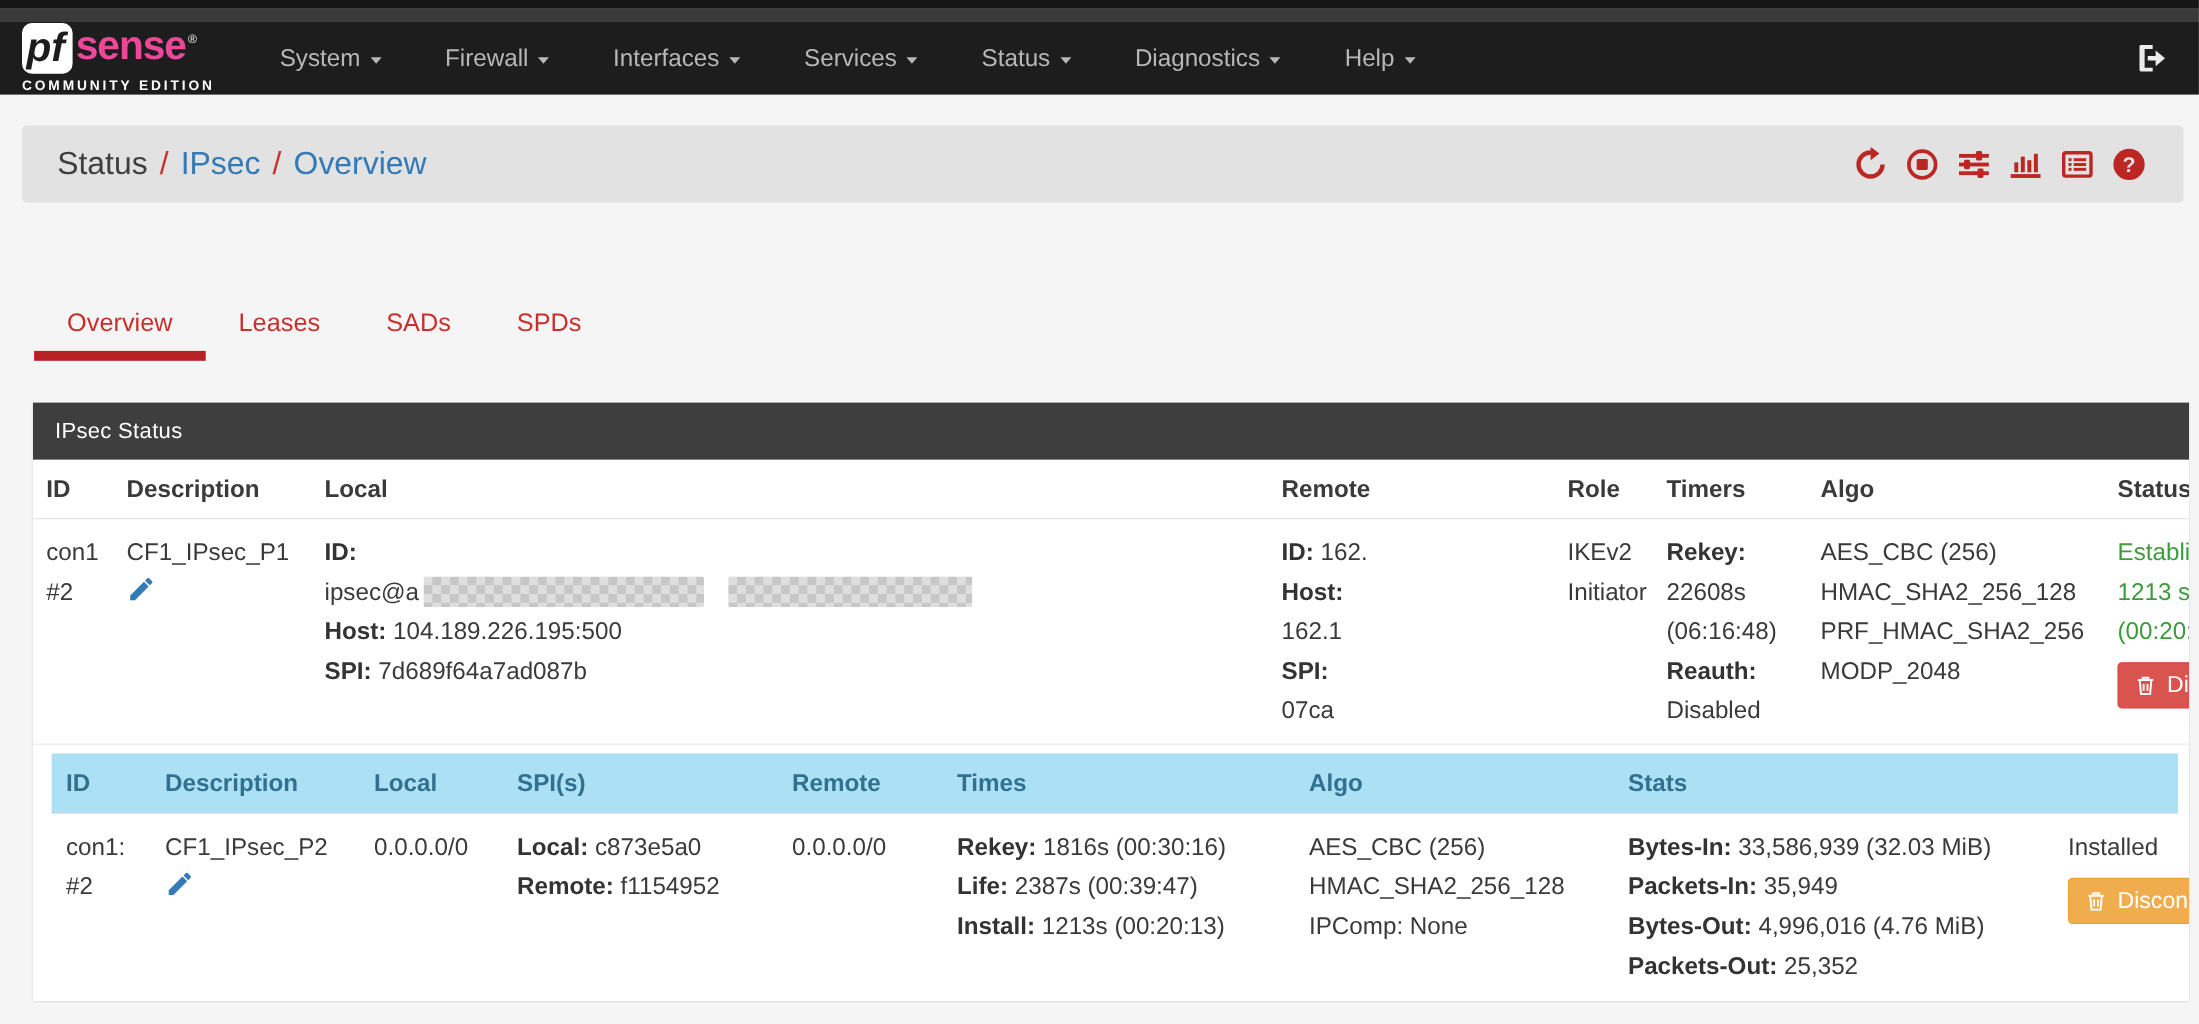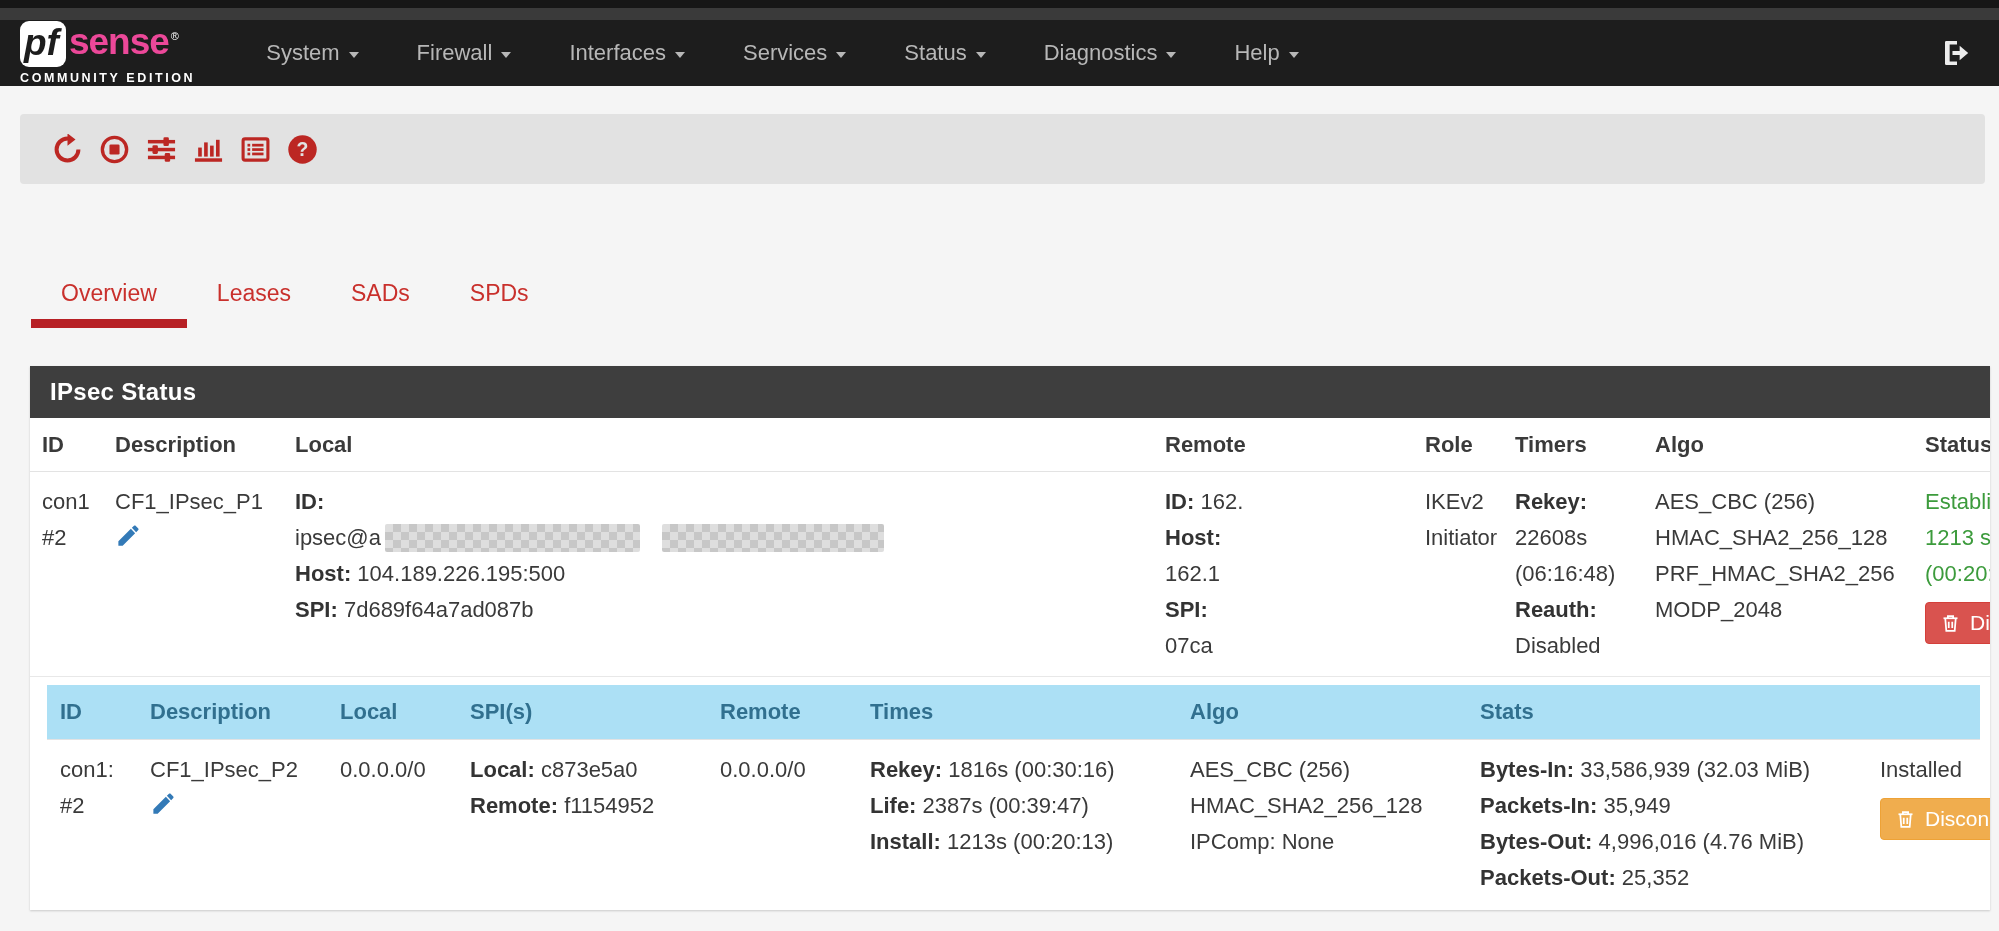--- a/index.html
+++ b/index.html
@@ -20,21 +20,21 @@
   .brand { display:flex; flex-direction:column; margin-right:30px; cursor:pointer; }
   .brand-row { display:flex; align-items:flex-start; }
   .pf-box {
     background:#fff; color:#1d1d1d; border-radius:9px;
     font-weight:bold; font-style:italic; font-size:37px; line-height:42px;
     padding:1px 7px 3px 4px;
   }
   .sense { color:#ec4899; font-weight:bold; font-size:37px; line-height:42px; letter-spacing:-1px; margin-left:3px; }
   .reg   { color:#fff; font-size:11px; margin-left:2px; line-height:30px; }
   .edition { color:#fff; font-size:12.5px; font-weight:bold; letter-spacing:2.6px; margin-top:4px; }
-  .nav-menu { display:flex; list-style:none; margin:12px; padding:0; align-items:center; }
+  .nav-menu { display:flex; list-style:none; margin:0; padding:0; align-items:center; }
   .nav-item {
     color:#b7b7b7; font-size:22px; padding:0 29px; height:66px;
     display:flex; align-items:center; gap:9px; cursor:pointer; white-space:nowrap;
   }
   .caret { width:0; height:0; border-top:6px solid #b7b7b7; border-left:5px solid transparent; border-right:5px solid transparent; display:inline-block; margin-top:3px; }
   .logout { margin-left:auto; color:#ececec; cursor:pointer; display:flex; align-items:center; }
   .logout svg { width:32px; height:32px; }
   
   .breadcrumb-bar {
     margin:28px 14px 0 20px; height:70px; background:#e2e2e2; border-radius:4px;
@@ -46,21 +46,21 @@
   .bc-icons { display:flex; align-items:center; gap:16px; color:#bc2723; }
   .bc-icons .bc-icon { width:31px; height:31px; cursor:pointer; display:flex; }
   .bc-icons svg { width:100%; height:100%; }
   
   .tabs { display:flex; list-style:none; margin:96px 0 0 31px; padding:0; }
   .tab { position:relative; font-size:23px; color:#c9302c; padding:0 30px 21px 30px; cursor:pointer; }
   .tab.active::after { content:""; position:absolute; left:0; right:0; bottom:0; height:9px; background:#b72025; }
   
   .panel { margin:38px 0 0 30px; width:1960px; background:#fff; box-shadow:0 1px 2px rgba(0,0,0,.18); }
   .panel-heading {
-    background:#3e3e3e; color:#fff; height:52px; font-size:24px; font-weight:bold;
+    background:#3e3e3e; color:#fff; height:52px; font-size:20px; font-weight:normal;
     display:flex; align-items:center; padding-left:20px; letter-spacing:.3px;
   }
   .table-clip { overflow:hidden; width:1960px; background:#fff; }
   table { border-collapse:collapse; }
   .ike-table { width:2133px; table-layout:fixed; font-size:22px; }
   .ike-table th {
     text-align:left; font-weight:bold; color:#3a3a3a;
     padding:14px 10px 13px 12px; border-bottom:1px solid #e3e3e3; white-space:nowrap;
   }
   .ike-table td { vertical-align:top; padding:12px 10px 12px 12px; line-height:36px; }
@@ -145,20 +145,23 @@
   </ul>
   <div class="logout">
     <svg viewBox="0 0 24 24" fill="currentColor">
         <path d="M4 3h8v2.6H6.5v12.8H12V21H4a1 1 0 0 1-1-1V4a1 1 0 0 1 1-1z"></path>
         <path d="M14 6.6l6.4 5.4L14 17.4v-3.9H8.6v-3H14V6.6z"></path>
       </svg>
   </div>
 </div>
 
 <div class="breadcrumb-bar">
+  <div class="crumb">
+    <span>Status</span><span class="sep">/</span><a>IPsec</a><span class="sep">/</span><a>Overview</a>
+  </div>
   <div class="bc-icons">
     <span class="bc-icon">
       <svg viewBox="0 0 24 24">
           <path d="M12 2a10 10 0 1 0 10 10h-3.1A6.9 6.9 0 1 1 12 5.1V9l6.2-4.7L12 -0.5V2z" fill="currentColor"></path>
         </svg>
     </span>
     <span class="bc-icon">
       <svg viewBox="0 0 24 24">
           <circle cx="12" cy="12" r="9.4" fill="none" stroke="currentColor" stroke-width="2.6"></circle>
           <rect x="8.1" y="8.1" width="7.8" height="7.8" rx="1" fill="currentColor"></rect>

